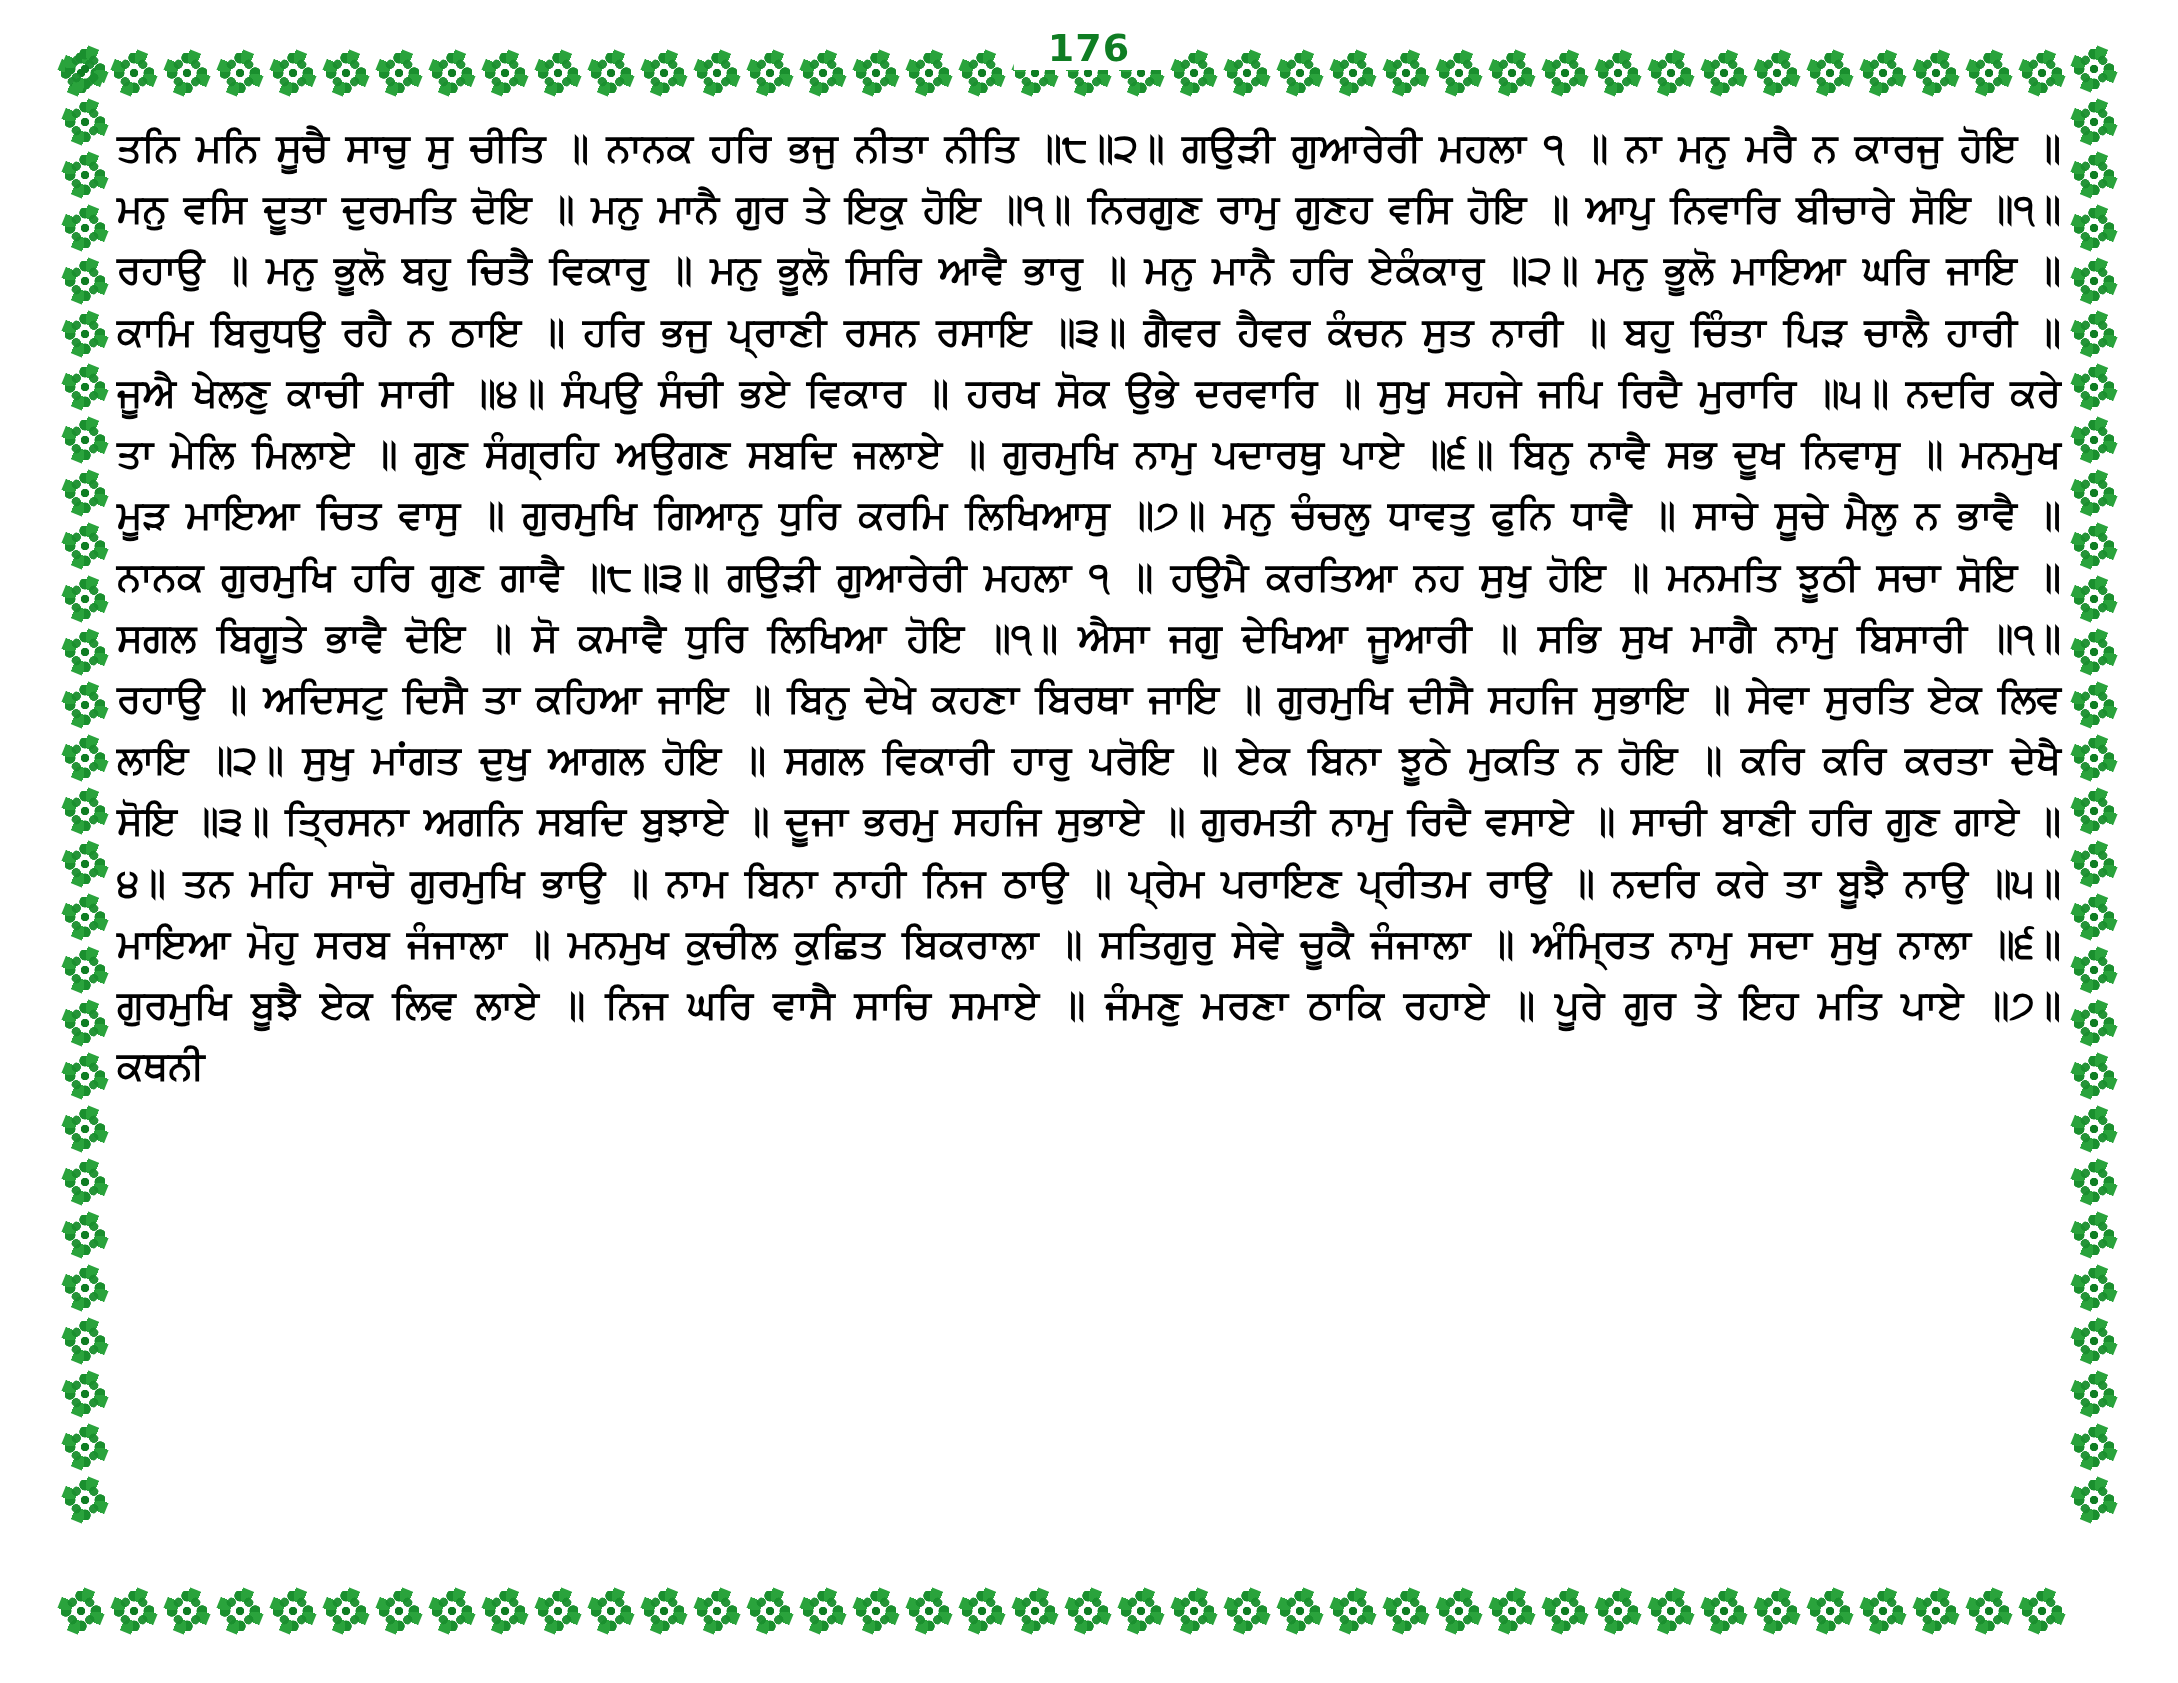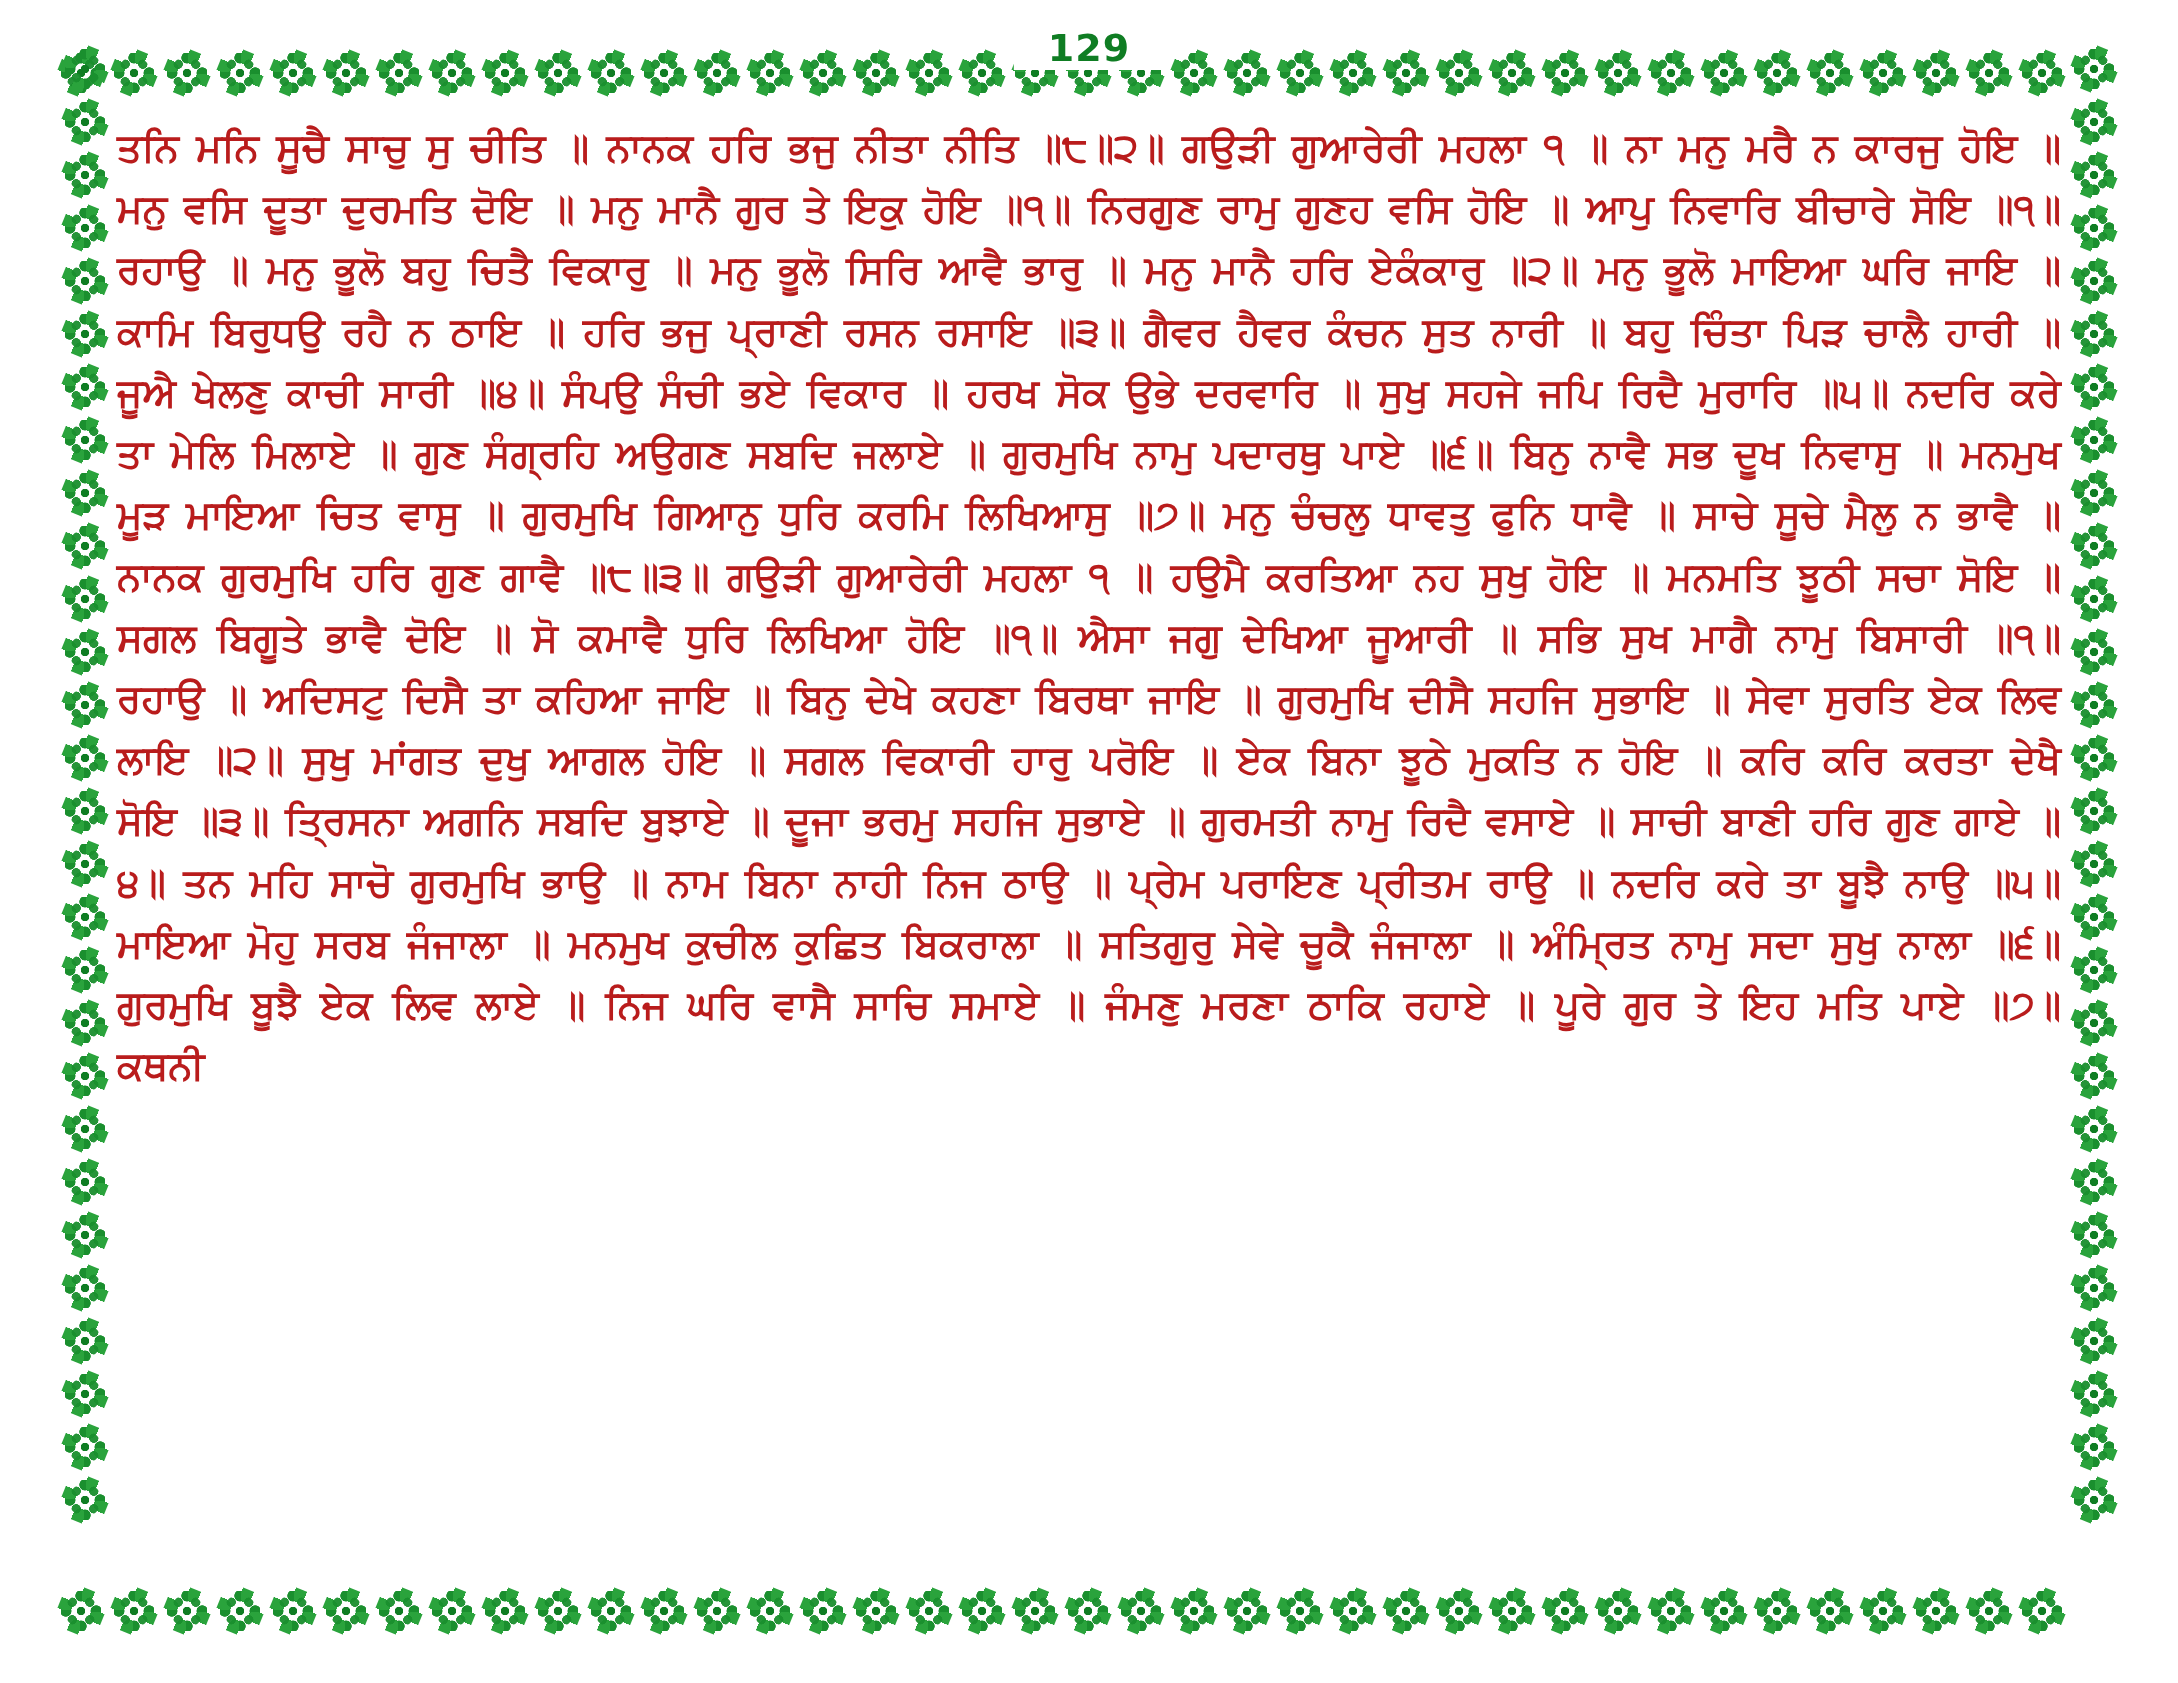--- a/index.html
+++ b/index.html
@@ -113,21 +113,21 @@
   }
 
   .content {
     position: absolute;
     left: 117px;
     right: 117px;
     top: 117px;
     bottom: 117px;
   }
   .verse-body {
-    color: #b91c1c;
+    color: #000000;
     font-size: 39px;
     line-height: 1.57;
     text-align: justify;
     text-align-last: left;
     word-spacing: 2px;
     font-weight: 600;
   }
 </style>
 </head>
 <body>
@@ -534,20 +534,20 @@
         </div>
         <div class="floret">
           <span class="leaf"></span>
         </div>
         <div class="floret">
           <span class="leaf"></span>
         </div>
     </div>
   </div>
 
-  <div class="page-number">129</div>
+  <div class="page-number">176</div>
 
   <div class="content">
     <div class="verse-body">ਤਨਿ ਮਨਿ ਸੂਚੈ ਸਾਚੁ ਸੁ ਚੀਤਿ ॥ ਨਾਨਕ ਹਰਿ ਭਜੁ ਨੀਤਾ ਨੀਤਿ ॥੮॥੨॥ ਗਉੜੀ ਗੁਆਰੇਰੀ ਮਹਲਾ ੧ ॥ ਨਾ ਮਨੁ ਮਰੈ ਨ ਕਾਰਜੁ ਹੋਇ ॥ ਮਨੁ ਵਸਿ ਦੂਤਾ ਦੁਰਮਤਿ ਦੋਇ ॥ ਮਨੁ ਮਾਨੈ ਗੁਰ ਤੇ ਇਕੁ ਹੋਇ ॥੧॥ ਨਿਰਗੁਣ ਰਾਮੁ ਗੁਣਹ ਵਸਿ ਹੋਇ ॥ ਆਪੁ ਨਿਵਾਰਿ ਬੀਚਾਰੇ ਸੋਇ ॥੧॥ ਰਹਾਉ ॥ ਮਨੁ ਭੂਲੋ ਬਹੁ ਚਿਤੈ ਵਿਕਾਰੁ ॥ ਮਨੁ ਭੂਲੋ ਸਿਰਿ ਆਵੈ ਭਾਰੁ ॥ ਮਨੁ ਮਾਨੈ ਹਰਿ ਏਕੰਕਾਰੁ ॥੨॥ ਮਨੁ ਭੂਲੋ ਮਾਇਆ ਘਰਿ ਜਾਇ ॥ ਕਾਮਿ ਬਿਰੁਧਉ ਰਹੈ ਨ ਠਾਇ ॥ ਹਰਿ ਭਜੁ ਪ੍ਰਾਣੀ ਰਸਨ ਰਸਾਇ ॥੩॥ ਗੈਵਰ ਹੈਵਰ ਕੰਚਨ ਸੁਤ ਨਾਰੀ ॥ ਬਹੁ ਚਿੰਤਾ ਪਿੜ ਚਾਲੈ ਹਾਰੀ ॥ ਜੂਐ ਖੇਲਣੁ ਕਾਚੀ ਸਾਰੀ ॥੪॥ ਸੰਪਉ ਸੰਚੀ ਭਏ ਵਿਕਾਰ ॥ ਹਰਖ ਸੋਕ ਉਭੇ ਦਰਵਾਰਿ ॥ ਸੁਖੁ ਸਹਜੇ ਜਪਿ ਰਿਦੈ ਮੁਰਾਰਿ ॥੫॥ ਨਦਰਿ ਕਰੇ ਤਾ ਮੇਲਿ ਮਿਲਾਏ ॥ ਗੁਣ ਸੰਗ੍ਰਹਿ ਅਉਗਣ ਸਬਦਿ ਜਲਾਏ ॥ ਗੁਰਮੁਖਿ ਨਾਮੁ ਪਦਾਰਥੁ ਪਾਏ ॥੬॥ ਬਿਨੁ ਨਾਵੈ ਸਭ ਦੂਖ ਨਿਵਾਸੁ ॥ ਮਨਮੁਖ ਮੂੜ ਮਾਇਆ ਚਿਤ ਵਾਸੁ ॥ ਗੁਰਮੁਖਿ ਗਿਆਨੁ ਧੁਰਿ ਕਰਮਿ ਲਿਖਿਆਸੁ ॥੭॥ ਮਨੁ ਚੰਚਲੁ ਧਾਵਤੁ ਫੁਨਿ ਧਾਵੈ ॥ ਸਾਚੇ ਸੂਚੇ ਮੈਲੁ ਨ ਭਾਵੈ ॥ ਨਾਨਕ ਗੁਰਮੁਖਿ ਹਰਿ ਗੁਣ ਗਾਵੈ ॥੮॥੩॥ ਗਉੜੀ ਗੁਆਰੇਰੀ ਮਹਲਾ ੧ ॥ ਹਉਮੈ ਕਰਤਿਆ ਨਹ ਸੁਖੁ ਹੋਇ ॥ ਮਨਮਤਿ ਝੂਠੀ ਸਚਾ ਸੋਇ ॥ ਸਗਲ ਬਿਗੂਤੇ ਭਾਵੈ ਦੋਇ ॥ ਸੋ ਕਮਾਵੈ ਧੁਰਿ ਲਿਖਿਆ ਹੋਇ ॥੧॥ ਐਸਾ ਜਗੁ ਦੇਖਿਆ ਜੂਆਰੀ ॥ ਸਭਿ ਸੁਖ ਮਾਗੈ ਨਾਮੁ ਬਿਸਾਰੀ ॥੧॥ ਰਹਾਉ ॥ ਅਦਿਸਟੁ ਦਿਸੈ ਤਾ ਕਹਿਆ ਜਾਇ ॥ ਬਿਨੁ ਦੇਖੇ ਕਹਣਾ ਬਿਰਥਾ ਜਾਇ ॥ ਗੁਰਮੁਖਿ ਦੀਸੈ ਸਹਜਿ ਸੁਭਾਇ ॥ ਸੇਵਾ ਸੁਰਤਿ ਏਕ ਲਿਵ ਲਾਇ ॥੨॥ ਸੁਖੁ ਮਾਂਗਤ ਦੁਖੁ ਆਗਲ ਹੋਇ ॥ ਸਗਲ ਵਿਕਾਰੀ ਹਾਰੁ ਪਰੋਇ ॥ ਏਕ ਬਿਨਾ ਝੂਠੇ ਮੁਕਤਿ ਨ ਹੋਇ ॥ ਕਰਿ ਕਰਿ ਕਰਤਾ ਦੇਖੈ ਸੋਇ ॥੩॥ ਤ੍ਰਿਸਨਾ ਅਗਨਿ ਸਬਦਿ ਬੁਝਾਏ ॥ ਦੂਜਾ ਭਰਮੁ ਸਹਜਿ ਸੁਭਾਏ ॥ ਗੁਰਮਤੀ ਨਾਮੁ ਰਿਦੈ ਵਸਾਏ ॥ ਸਾਚੀ ਬਾਣੀ ਹਰਿ ਗੁਣ ਗਾਏ ॥੪॥ ਤਨ ਮਹਿ ਸਾਚੋ ਗੁਰਮੁਖਿ ਭਾਉ ॥ ਨਾਮ ਬਿਨਾ ਨਾਹੀ ਨਿਜ ਠਾਉ ॥ ਪ੍ਰੇਮ ਪਰਾਇਣ ਪ੍ਰੀਤਮ ਰਾਉ ॥ ਨਦਰਿ ਕਰੇ ਤਾ ਬੂਝੈ ਨਾਉ ॥੫॥ ਮਾਇਆ ਮੋਹੁ ਸਰਬ ਜੰਜਾਲਾ ॥ ਮਨਮੁਖ ਕੁਚੀਲ ਕੁਛਿਤ ਬਿਕਰਾਲਾ ॥ ਸਤਿਗੁਰੁ ਸੇਵੇ ਚੂਕੈ ਜੰਜਾਲਾ ॥ ਅੰਮ੍ਰਿਤ ਨਾਮੁ ਸਦਾ ਸੁਖੁ ਨਾਲਾ ॥੬॥ ਗੁਰਮੁਖਿ ਬੂਝੈ ਏਕ ਲਿਵ ਲਾਏ ॥ ਨਿਜ ਘਰਿ ਵਾਸੈ ਸਾਚਿ ਸਮਾਏ ॥ ਜੰਮਣੁ ਮਰਣਾ ਠਾਕਿ ਰਹਾਏ ॥ ਪੂਰੇ ਗੁਰ ਤੇ ਇਹ ਮਤਿ ਪਾਏ ॥੭॥ ਕਥਨੀ</div>
   </div>
 
 </div>
 
 
 </body></html>

